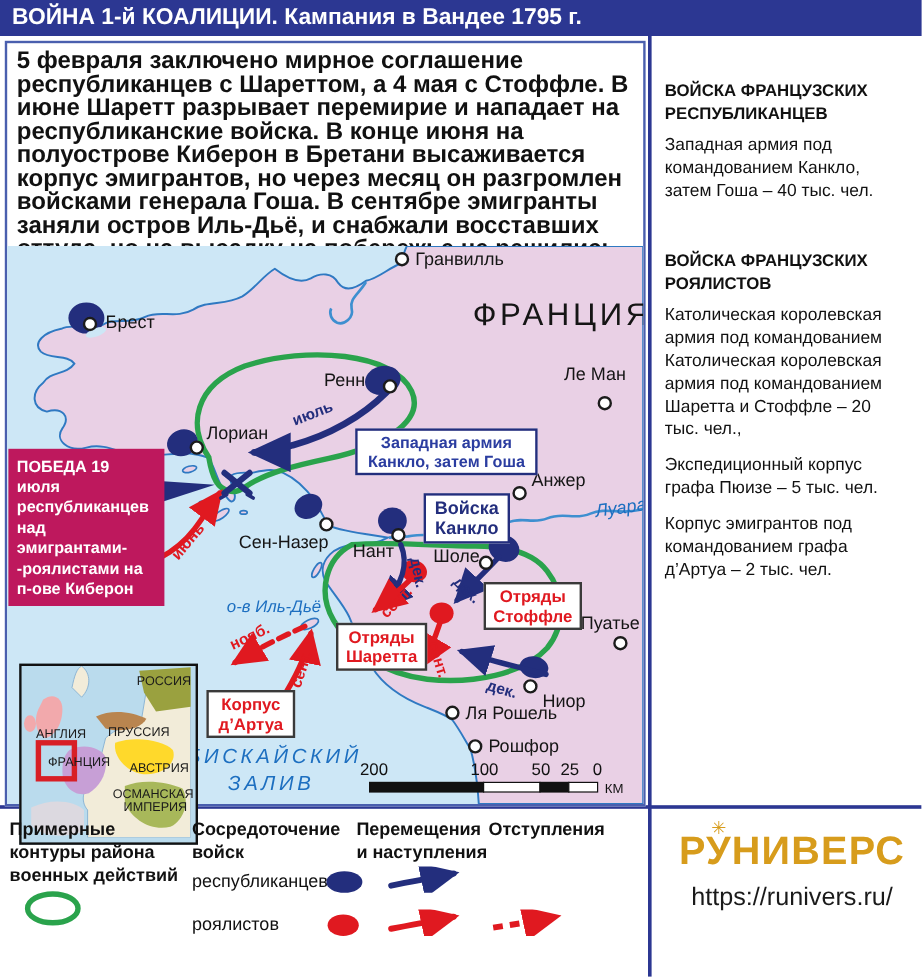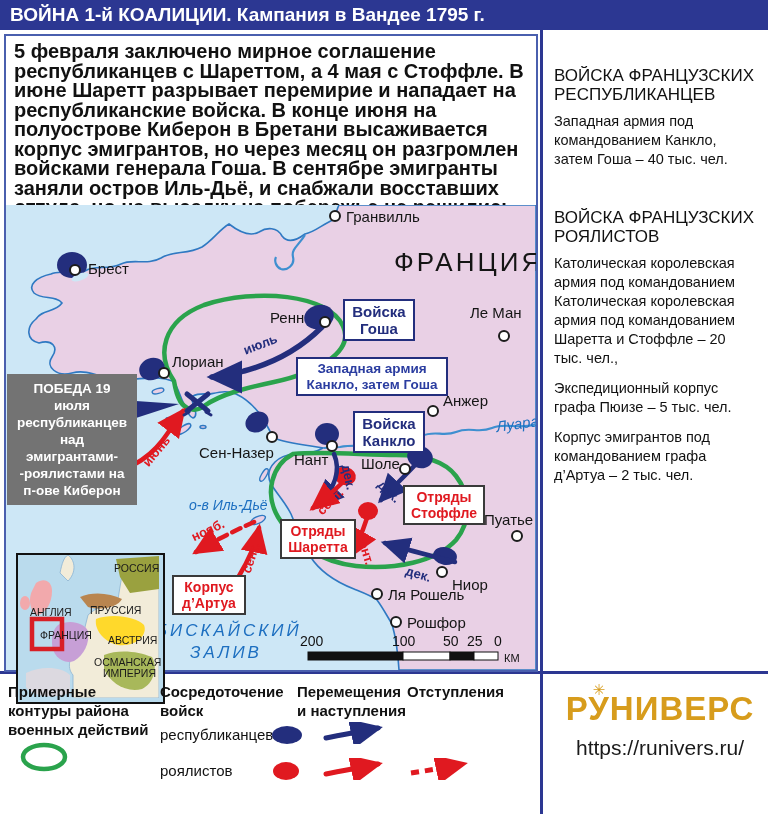--- a/index.html
+++ b/index.html
@@ -22,30 +22,30 @@
   .city-label{font-size:15px;color:#151515;white-space:nowrap;}
   .country-label{font-size:26px;letter-spacing:3px;color:#151515;white-space:nowrap;}
   .water-label{font-style:italic;color:#1d6fc0;white-space:nowrap;}
   .bay-label{font-size:17px;letter-spacing:3px;text-align:center;line-height:22px;}
   .month{font-weight:bold;font-size:13px;white-space:nowrap;transform-origin:left center;}
   .m-navy{color:#232e7d;} .m-red{color:#e01920;}
   .unit-box{background:#fff;text-align:center;font-weight:bold;white-space:normal;}
   .box-navy{border:2px solid #232e7d;color:#232e7d;font-size:15px;line-height:17px;padding:2px 5px;}
   .box-army{border:2px solid #232e7d;color:#2b3da0;font-size:13.5px;line-height:15.5px;padding:2px 5px;}
   .box-red{border:2px solid #3a3a3a;color:#e01920;font-size:14px;line-height:16px;padding:2px 5px;}
-  .victory-box{background:#737373;color:#fff;font-weight:bold;font-size:13.5px;line-height:17px;
-               padding:6px 7px;width:116px;text-align:center;}
+  .victory-box{background:#be185d;color:#fff;font-weight:bold;font-size:13.5px;line-height:17px;
+               padding:6px 7px;width:116px;}
   .scale-num{font-size:14px;color:#111;white-space:nowrap;}
   .scale-km{font-size:11px;color:#111;}
   
   .inset{left:10px;top:517px;width:145px;height:147px;border:2px solid #111;background:#badbed;overflow:hidden;}
   .inset-label{position:absolute;font-size:10.5px;color:#1a1a1a;white-space:nowrap;line-height:11px;}
   
   .sidebar{left:554px;top:66px;width:202px;color:#111;}
-  .sb-h{font-weight:normal;font-size:17px;line-height:19px;margin:0 0 8px 0;}
+  .sb-h{font-weight:bold;font-size:14px;line-height:19px;margin:0 0 8px 0;}
   .sb-p{font-size:14.5px;line-height:19px;margin:0 0 11px 0;}
   .sb-gap{height:28px;}
   
   .lg-h{font-weight:bold;font-size:15px;line-height:19px;color:#111;}
   .lg-t{font-size:15px;color:#111;white-space:nowrap;}
   
   .logo{font-weight:bold;font-size:33px;color:#d79c1c;letter-spacing:1px;white-space:nowrap;}
   .logo-star{color:#d79c1c;font-size:15px;}
   .site-url{font-size:21px;color:#1a1a1a;text-decoration:none;white-space:nowrap;}
 </style>
@@ -183,21 +183,20 @@
     <div class="abs city-label" style="left:401px;top:409px">Рошфор</div>
 
     <div class="abs country-label" style="left:388px;top:42px">ФРАНЦИЯ</div>
     <div class="abs water-label" style="left:490px;top:210px;font-size:15px;transform:rotate(-8deg)">Луара</div>
     <div class="abs water-label" style="left:183px;top:292px;font-size:14px">о-в Иль-Дьё</div>
     <div class="abs water-label bay-label" style="left:150px;top:415px;width:140px">
       <div>БИСКАЙСКИЙ</div>
       <div>ЗАЛИВ</div>
     </div>
 
-    <div class="abs unit-box box-navy" style="left:337px;top:94px;width:58px">Войска Гоша</div>
     <div class="abs unit-box box-army" style="left:290px;top:152px;width:138px">Западная армия Канкло, затем Гоша</div>
     <div class="abs unit-box box-navy" style="left:347px;top:206px;width:58px">Войска Канкло</div>
     <div class="abs unit-box box-red" style="left:397px;top:280px;width:68px">Отряды Стоффле</div>
     <div class="abs unit-box box-red" style="left:274px;top:314px;width:62px">Отряды Шаретта</div>
     <div class="abs unit-box box-red" style="left:32px;top:252px;width:54px">Корпус Пюизе</div>
     <div class="abs unit-box box-red" style="left:166px;top:370px;width:60px">Корпус д’Артуа</div>
     <div class="abs victory-box" style="left:1px;top:169px">ПОБЕДА 19 июля республиканцев над эмигрантами- -роялистами на п-ове Киберон</div>
 
     <div class="abs month m-navy" style="left:238px;top:138px;transform:rotate(-21deg)">июль</div>
     <div class="abs month m-red" style="left:139px;top:252px;transform:rotate(-50deg)">июнь</div>

